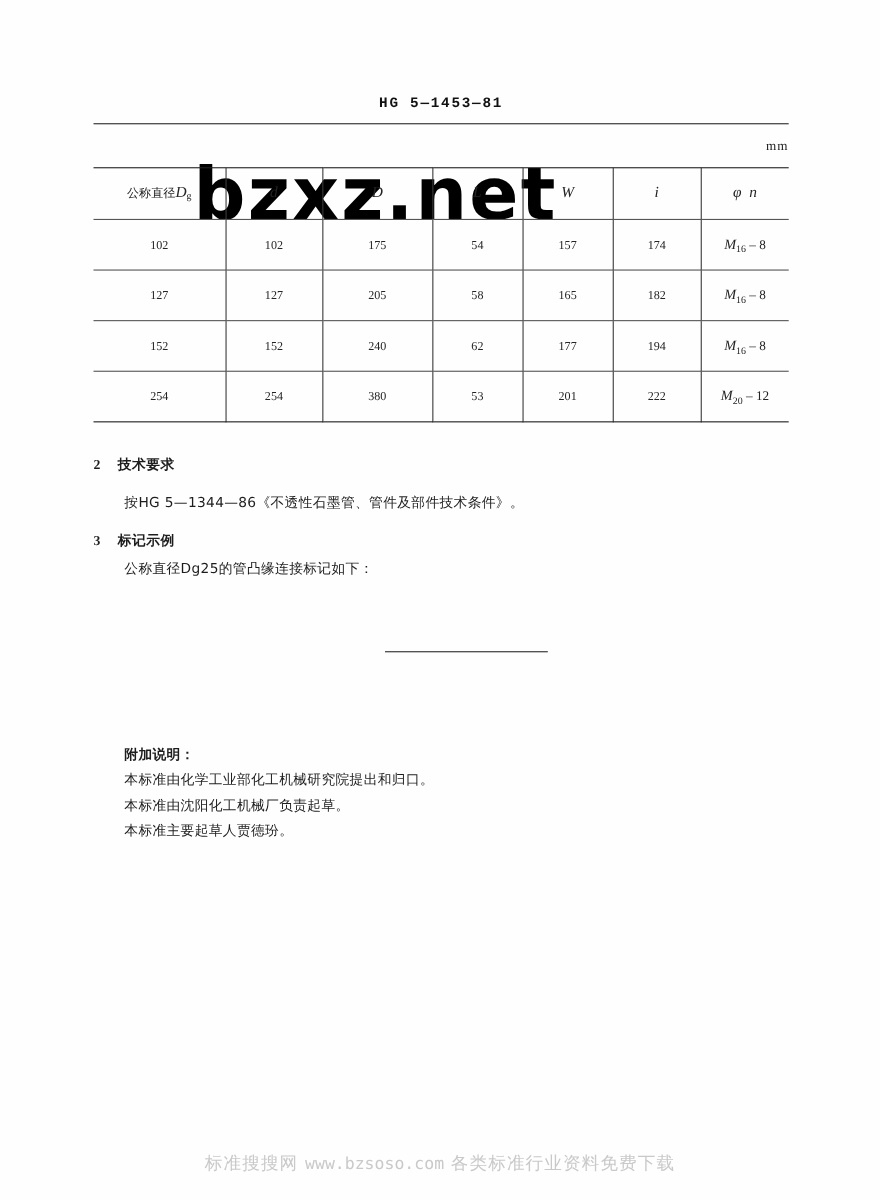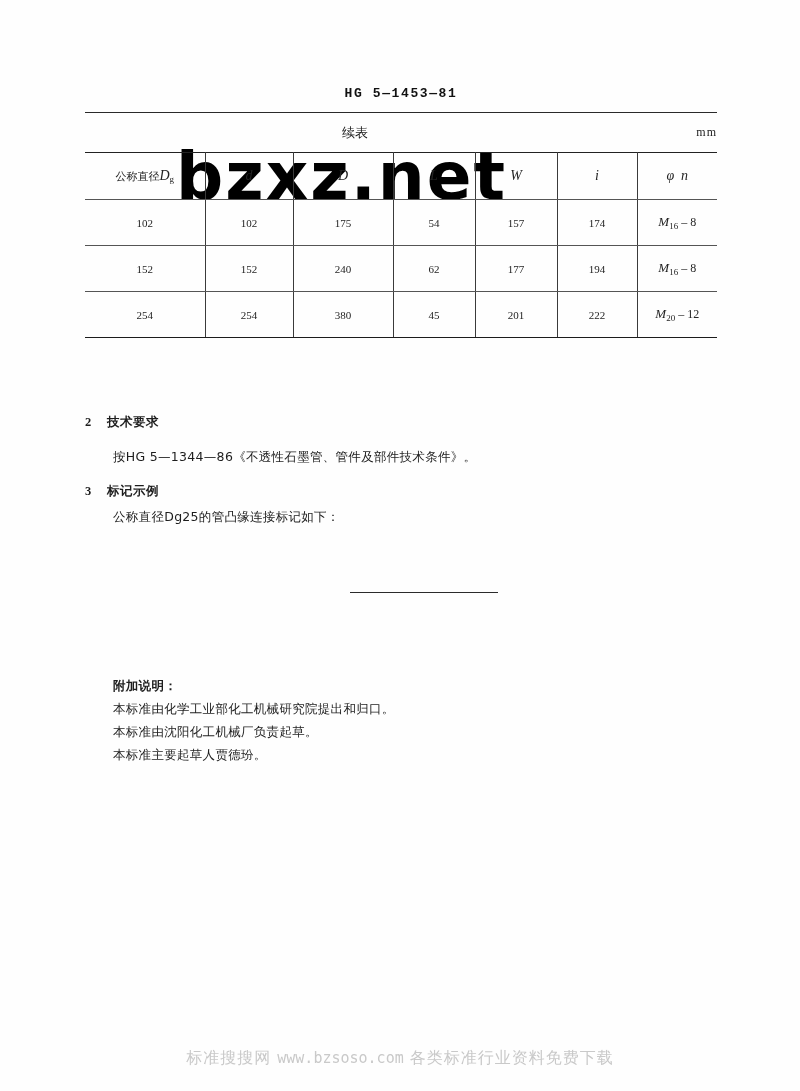--- a/index.html
+++ b/index.html
@@ -220,21 +220,20 @@
 <body>
 
 <div class="page">
 
   <div class="watermark">bzxz.net</div>
 
   <div class="running-head">HG 5—1453—81</div>
   <div class="head-rule"></div>
 
   <div class="tbl-caption">
-    <span class="cont">续表</span>
     <span class="unit">mm</span>
   </div>
 
   <table class="spec">
     <colgroup>
       <col style="width:120px">
         <col style="width:88px">
         <col style="width:100px">
       <col style="width:82px">
         <col style="width:82px">
@@ -255,37 +254,46 @@
       <tr>
         <td>102</td>
         <td>102</td>
         <td>175</td>
         <td>54</td>
         <td>157</td>
         <td>174</td>
         <td class="thread"><i>M</i><sub>16</sub> – <span>8</span></td>
       </tr>
 
+      <tr>
+        <td>127</td>
+        <td>127</td>
+        <td>205</td>
+        <td>58</td>
+        <td>165</td>
+        <td>182</td>
+        <td class="thread"><i>M</i><sub>16</sub> – <span>8</span></td>
+      </tr>
 
       <tr>
         <td>152</td>
         <td>152</td>
         <td>240</td>
         <td>62</td>
         <td>177</td>
         <td>194</td>
         <td class="thread"><i>M</i><sub>16</sub> – <span>8</span></td>
       </tr>
 
 
       <tr>
         <td>254</td>
         <td>254</td>
         <td>380</td>
-        <td>45</td>
+        <td>53</td>
         <td>201</td>
         <td>222</td>
         <td class="thread"><i>M</i><sub>20</sub> – <span>12</span></td>
       </tr>
     </tbody>
   </table>
 
   <div class="sec" style="left:85px; top:414px;">
     <div class="sec-head">
       <span class="num">2</span><span>技术要求</span>

